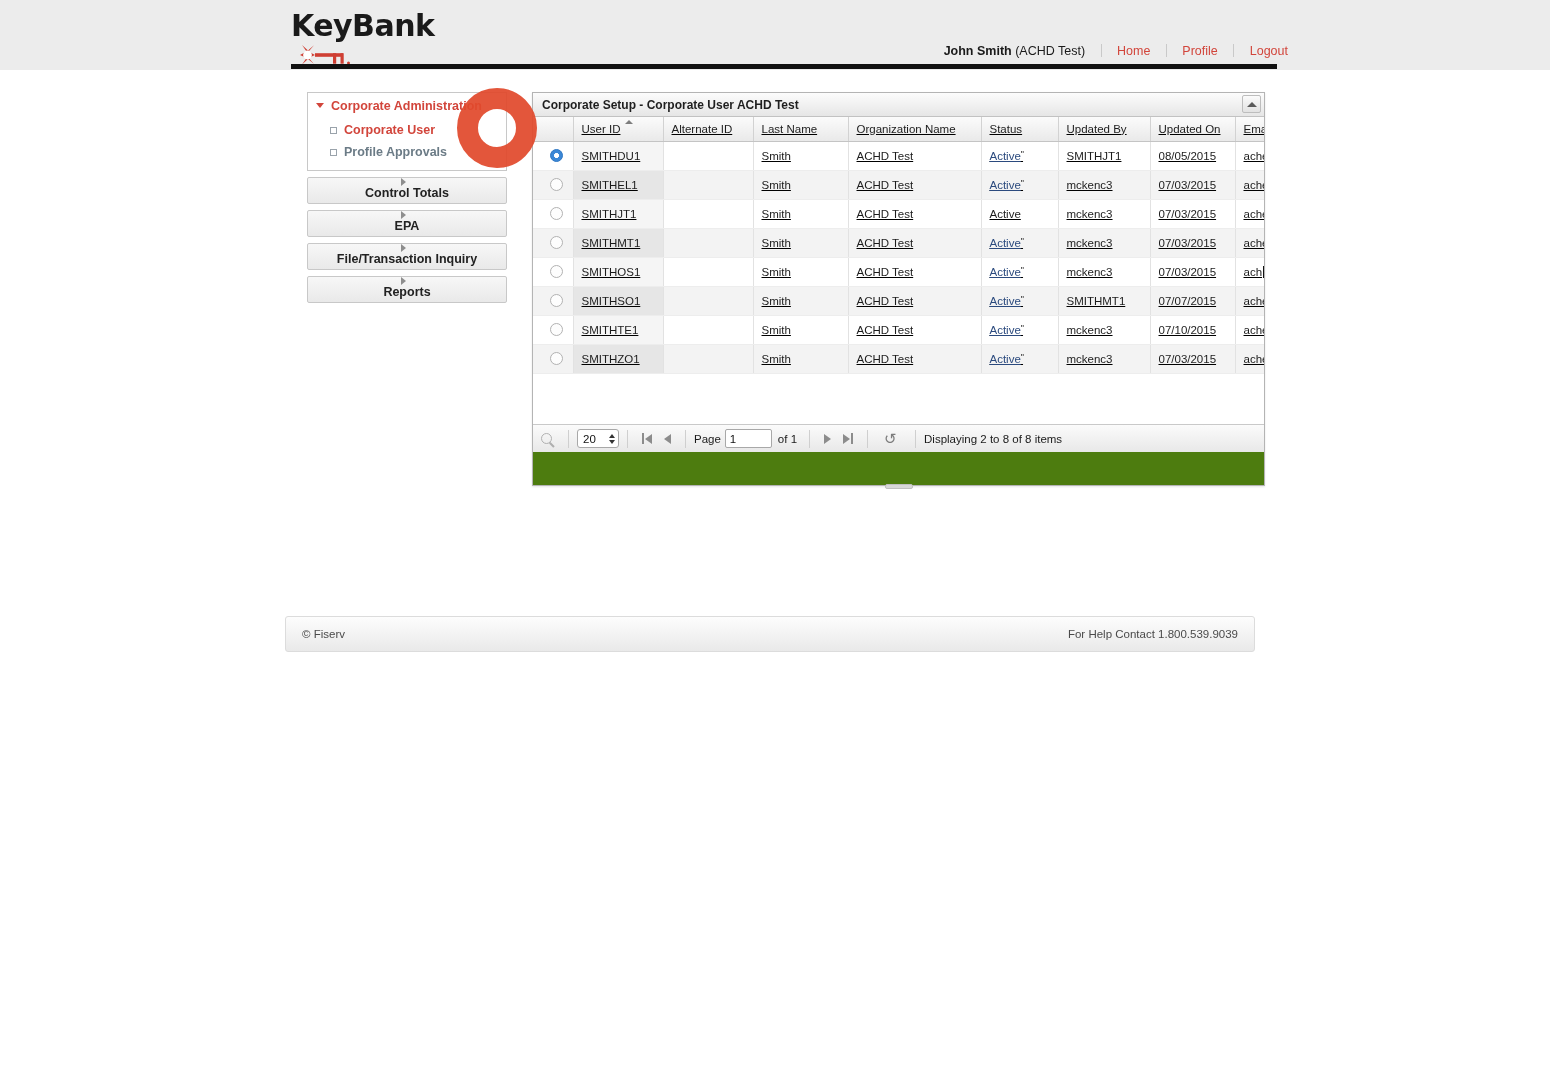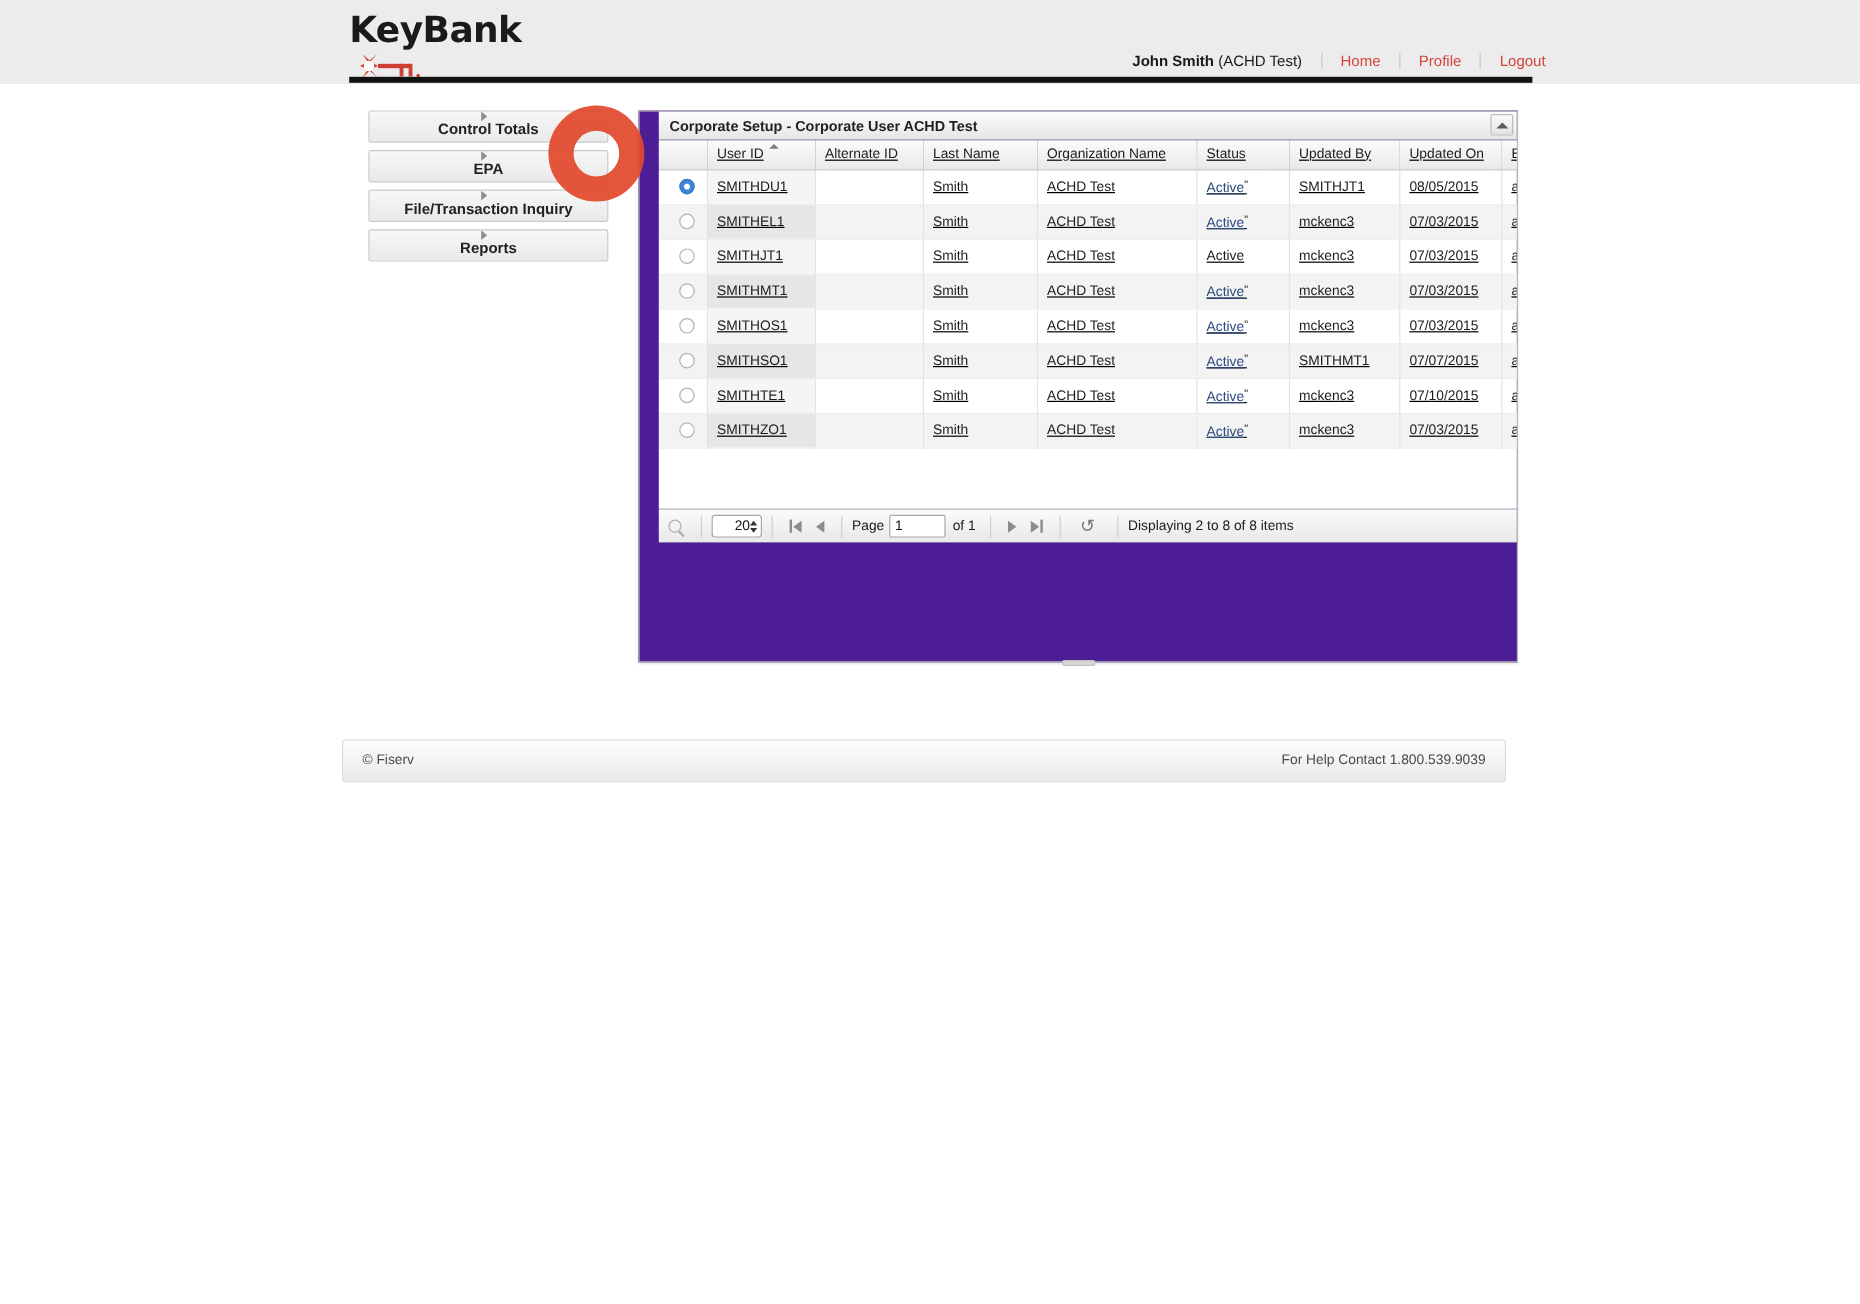--- a/index.html
+++ b/index.html
@@ -79,24 +79,23 @@
   .nav-item.active { color: #d2453b; }
   .nav-item.idle   { color: #6b7b86; }
   .bullet {
     width: 7px; height: 7px; margin-right: 7px; flex: 0 0 auto;
     border: 1px solid #9aa3ab; background: #fff;
   }
 
   
   #panel {
     position: absolute; left: 532px; top: 92px;
-    width: 733px; height: 460px;
-    border: 1px solid #b4b4b4; background: #4c1d95;
+    width: 733px; height: 394px;
+    border: 1px solid #b4b4b4; background: #4d7c0f;
     box-shadow: 0 1px 2px rgba(0,0,0,.10);
-    padding-left: 16px;
   }
   #panel-head {
     position: relative; height: 24px;
     background: linear-gradient(to bottom, #fcfcfc 0%, #e6e6e6 100%);
     border-bottom: 1px solid #c2c2c2;
     display: flex; align-items: center;
   }
   #panel-title {
     font-size: 12px; font-weight: bold; color: #1f1f1f; padding-left: 9px;
   }
@@ -190,21 +189,21 @@
   }
   .mag {
     width: 11px; height: 11px; border: 1.6px solid #9a9a9a; border-radius: 50%;
     position: relative; margin-right: 8px; opacity: .75;
   }
   .mag::after {
     content: ""; position: absolute; right: -4px; bottom: -3px;
     width: 6px; height: 1.6px; background: #9a9a9a; transform: rotate(45deg);
   }
   .pgsel {
-    display: flex; align-items: center; justify-content: flex-end;
+    display: flex; align-items: center; justify-content: space-between;
     width: 42px; height: 19px; padding: 0 3px 0 5px;
     border: 1px solid #a8a8a8; border-radius: 3px; background: #fff;
     font-size: 11.5px; color: #111;
   }
   .spin { display: flex; flex-direction: column; gap: 2px; }
   .spin i { width: 0; height: 0; border-left: 3.5px solid transparent; border-right: 3.5px solid transparent; display: block; }
   .spin i.up { border-bottom: 4px solid #333; }
   .spin i.dn { border-top: 4px solid #333; }
 
   .navbtn {
@@ -277,20 +276,36 @@
     <span class="sep"></span>
     <a href="#">Profile</a>
     <span class="sep"></span>
     <a href="#">Logout</a>
   </div>
 
   <div id="headrule"></div>
 </div>
 
 <div id="sidebar">
+    <div class="acc-block">
+      <div class="acc-head open">
+        <span class="tri down"></span>
+        <span>Corporate Administration</span>
+      </div>
+      <div class="acc-body">
+        <div class="nav-item active">
+          <span class="bullet"></span>
+          <span>Corporate User</span>
+        </div>
+        <div class="nav-item idle">
+          <span class="bullet"></span>
+          <span>Profile Approvals</span>
+        </div>
+      </div>
+    </div>
     <div class="acc-block collapsed">
       <div class="acc-head closed">
         <span class="tri right"></span>
         <span>Control Totals</span>
       </div>
     </div>
     <div class="acc-block collapsed">
       <div class="acc-head closed">
         <span class="tri right"></span>
         <span>EPA</span>

